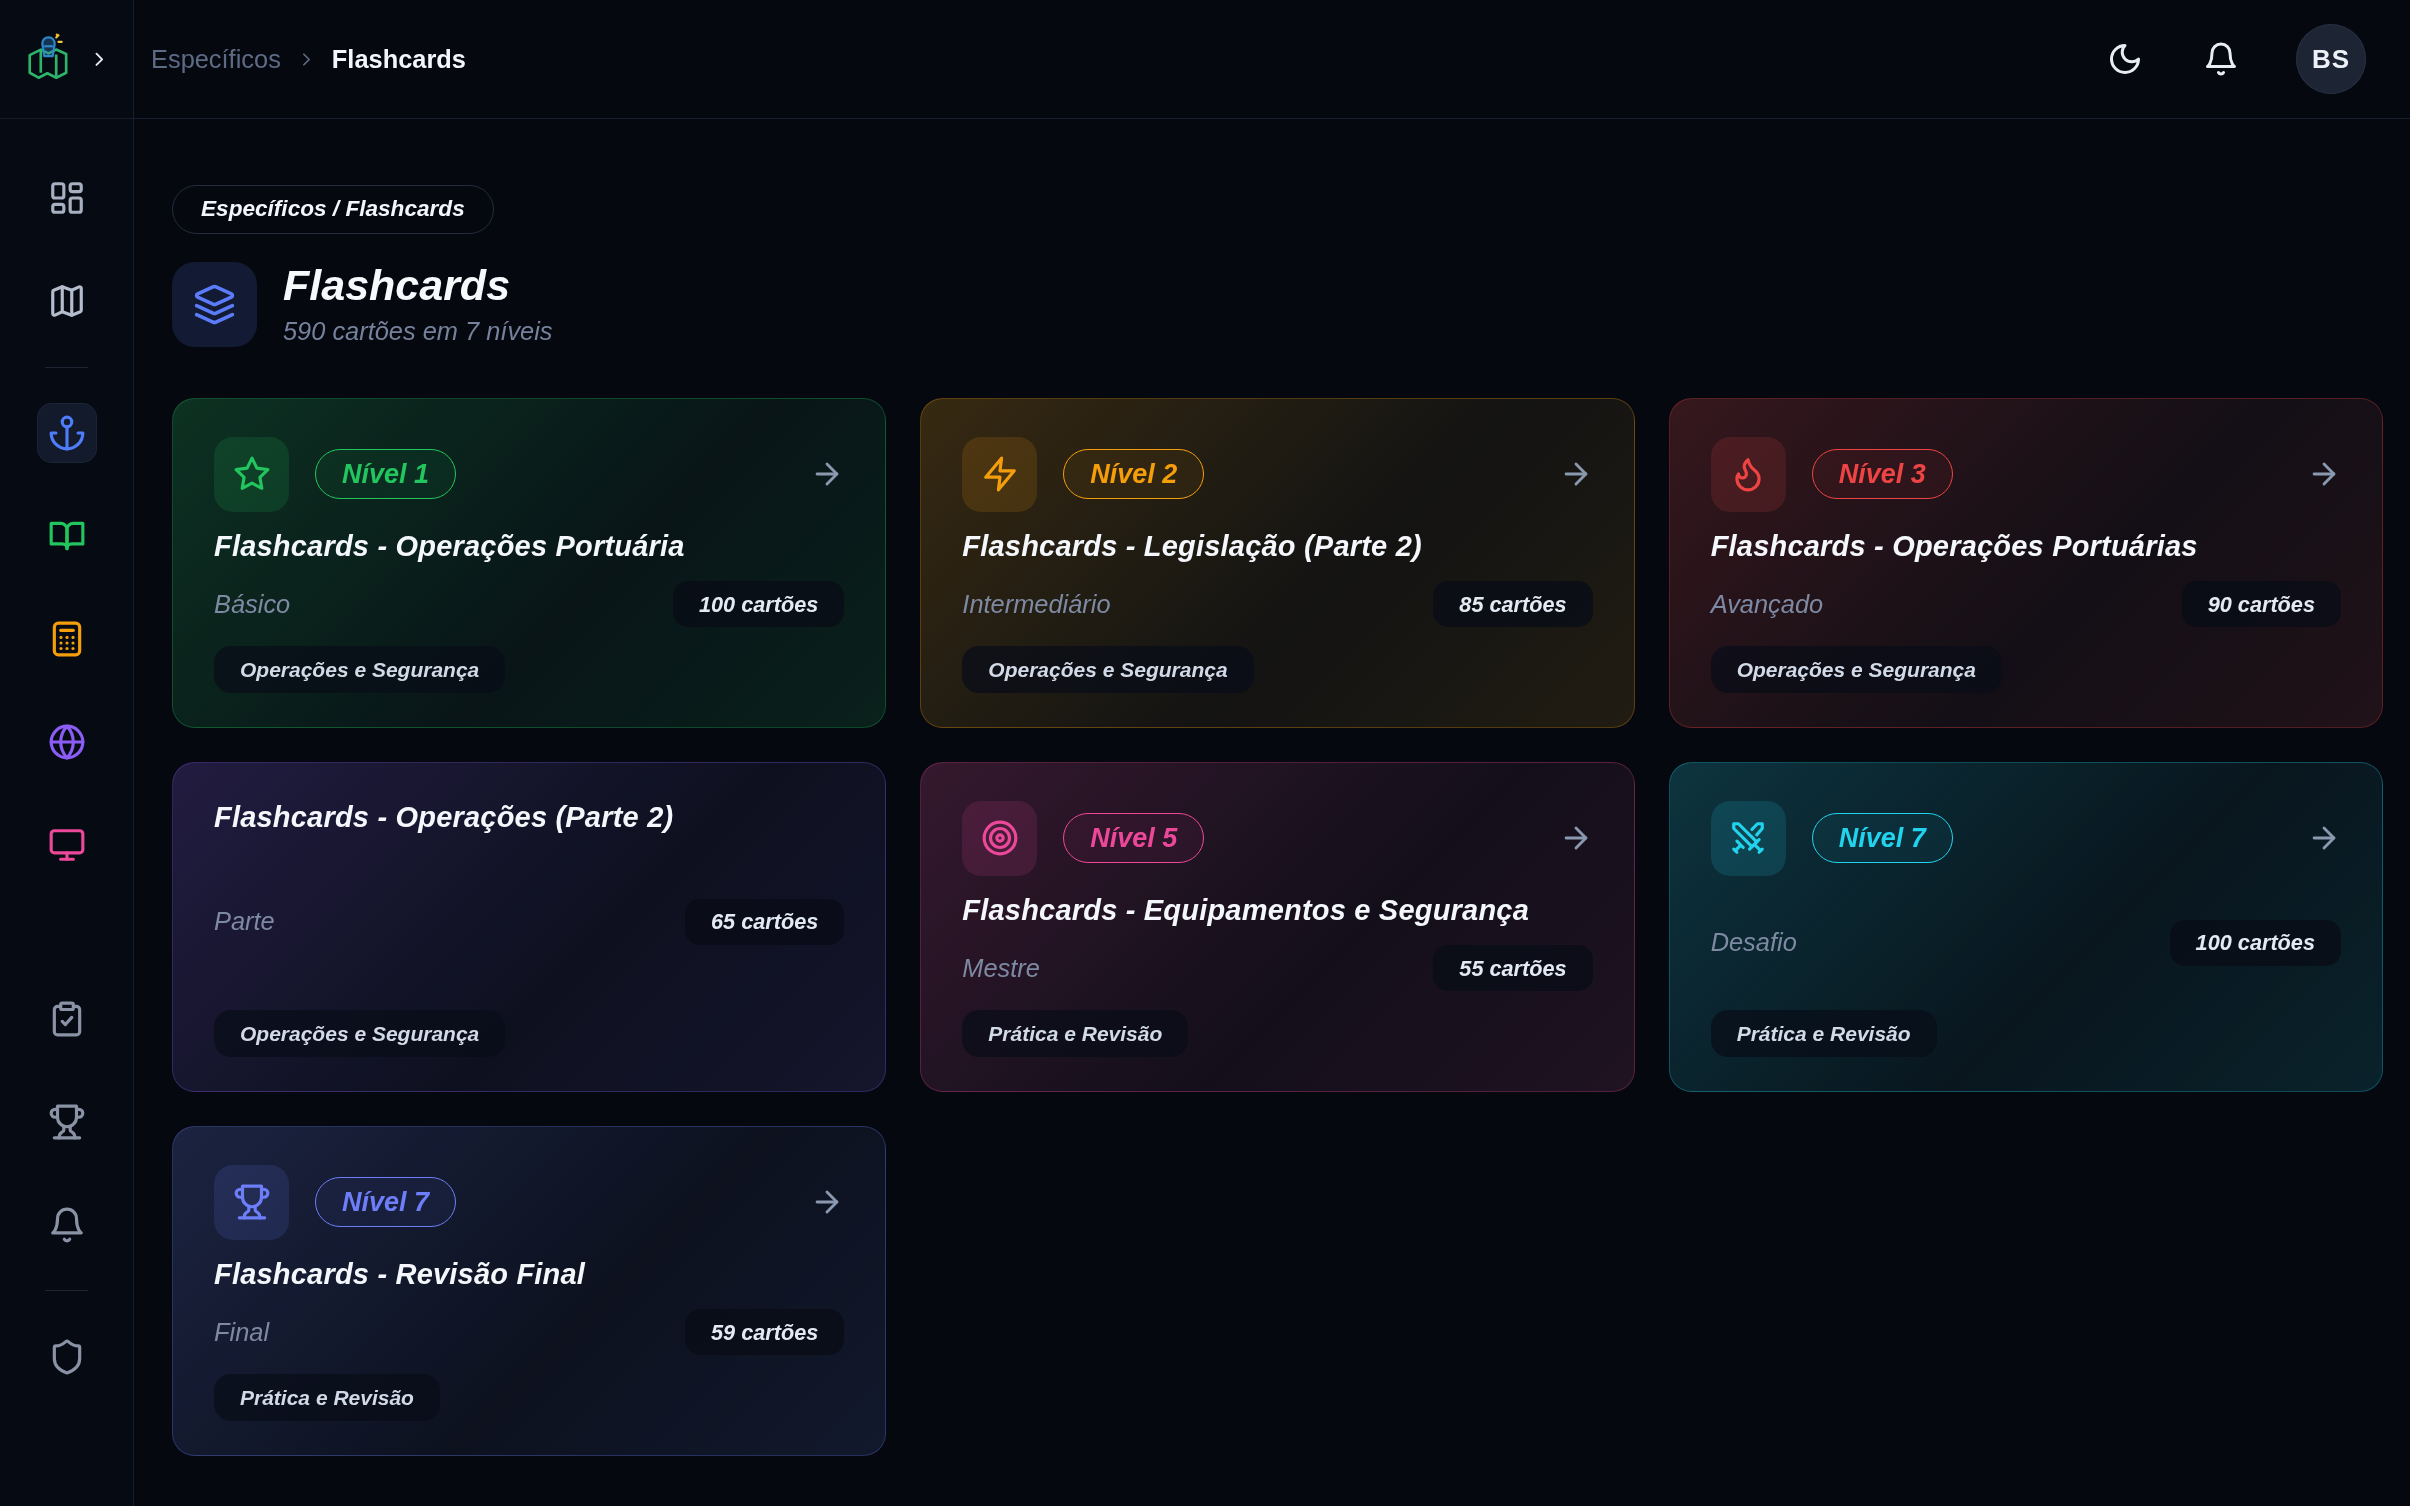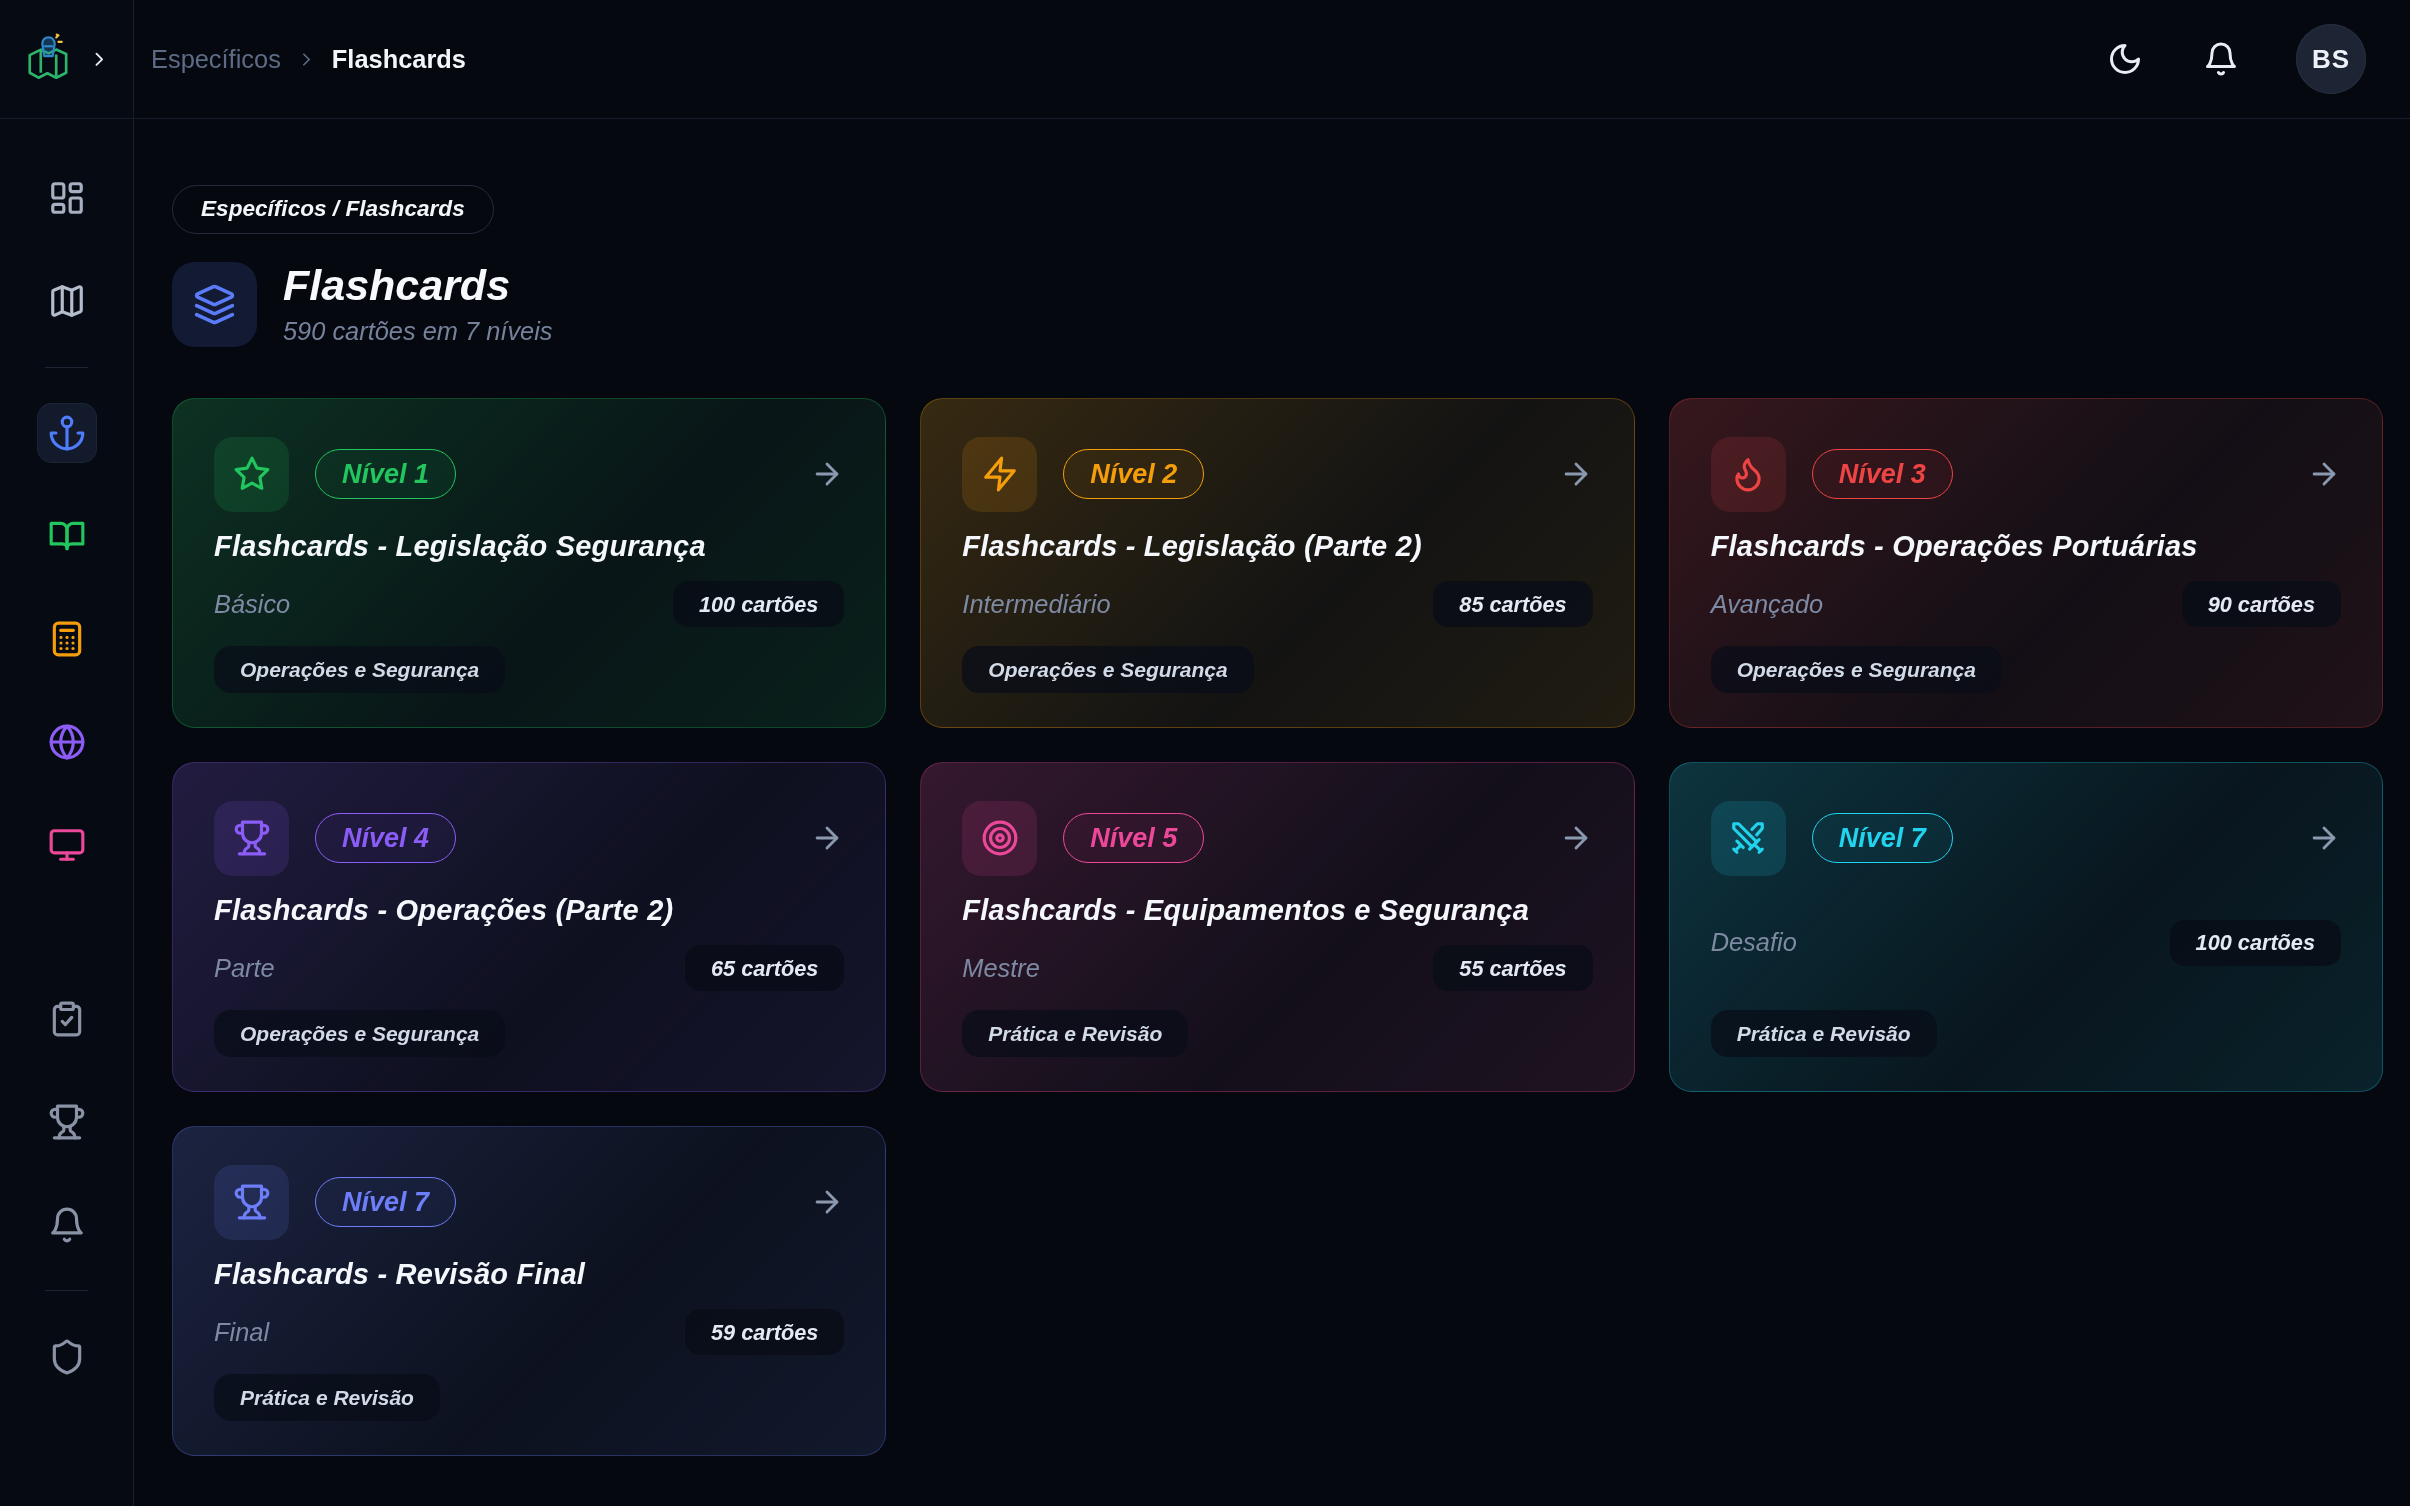--- a/index.html
+++ b/index.html
@@ -254,21 +254,21 @@
               </svg>
             </div>
             <span class="level-badge" style="color:#22c55e;border-color:#22c55e;background:rgba(34,197,94,0.06)">Nível 1</span>
             <span class="card-arrow">
               <svg class="ic" width="34" height="34" viewBox="0 0 24 24" fill="none" stroke="currentColor" stroke-width="2" stroke-linecap="round" stroke-linejoin="round">
                 <path d="M5 12h14"></path>
                 <path d="m12 5 7 7-7 7"></path>
               </svg>
             </span>
           </div>
-          <h3 class="card-title">Flashcards - Legislação Segurança</h3>
+          <h3 class="card-title">Flashcards - Operações Portuária</h3>
           <div class="card-meta">
             <span class="card-difficulty">Básico</span>
             <span class="card-count">100 cartões</span>
           </div>
           <span class="card-tag">Operações e Segurança</span>
         </div>
         <div class="card" style="background: linear-gradient(135deg, rgba(245, 158, 11, 0.2) 0%, rgba(245, 158, 11, 0.05) 58%, rgba(245, 158, 11, 0.11) 100%), rgb(7, 12, 19); border-color: rgba(245, 158, 11, 0.28);">
           <div class="card-top">
             <div class="card-icon-box" style="background:rgba(245,158,11,0.14);color:#f59e0b">
               <svg class="ic" width="38" height="38" viewBox="0 0 24 24" fill="none" stroke="currentColor" stroke-width="2" stroke-linecap="round" stroke-linejoin="round">
@@ -306,39 +306,20 @@
             </span>
           </div>
           <h3 class="card-title">Flashcards - Operações Portuárias</h3>
           <div class="card-meta">
             <span class="card-difficulty">Avançado</span>
             <span class="card-count">90 cartões</span>
           </div>
           <span class="card-tag">Operações e Segurança</span>
         </div>
         <div class="card" style="background: linear-gradient(135deg, rgba(139, 92, 246, 0.2) 0%, rgba(139, 92, 246, 0.05) 58%, rgba(139, 92, 246, 0.11) 100%), rgb(7, 12, 19); border-color: rgba(139, 92, 246, 0.28);">
-          <div class="card-top">
-            <div class="card-icon-box" style="background:rgba(139,92,246,0.14);color:#8b5cf6">
-              <svg class="ic" width="38" height="38" viewBox="0 0 24 24" fill="none" stroke="currentColor" stroke-width="2" stroke-linecap="round" stroke-linejoin="round">
-                <path d="M6 9H4.5a2.5 2.5 0 0 1 0-5H6"></path>
-                <path d="M18 9h1.5a2.5 2.5 0 0 0 0-5H18"></path>
-                <path d="M4 22h16"></path>
-                <path d="M10 14.66V17c0 .55-.47.98-.97 1.21C7.85 18.75 7 20.24 7 22"></path>
-                <path d="M14 14.66V17c0 .55.47.98.97 1.21C16.15 18.75 17 20.24 17 22"></path>
-                <path d="M18 2H6v7a6 6 0 0 0 12 0V2Z"></path>
-              </svg>
-            </div>
-            <span class="level-badge" style="color:#8b5cf6;border-color:#8b5cf6;background:rgba(139,92,246,0.06)">Nível 4</span>
-            <span class="card-arrow">
-              <svg class="ic" width="34" height="34" viewBox="0 0 24 24" fill="none" stroke="currentColor" stroke-width="2" stroke-linecap="round" stroke-linejoin="round">
-                <path d="M5 12h14"></path>
-                <path d="m12 5 7 7-7 7"></path>
-              </svg>
-            </span>
-          </div>
           <h3 class="card-title">Flashcards - Operações (Parte 2)</h3>
           <div class="card-meta">
             <span class="card-difficulty">Parte</span>
             <span class="card-count">65 cartões</span>
           </div>
           <span class="card-tag">Operações e Segurança</span>
         </div>
         <div class="card" style="background: linear-gradient(135deg, rgba(236, 72, 153, 0.2) 0%, rgba(236, 72, 153, 0.05) 58%, rgba(236, 72, 153, 0.11) 100%), rgb(7, 12, 19); border-color: rgba(236, 72, 153, 0.28);">
           <div class="card-top">
             <div class="card-icon-box" style="background:rgba(236,72,153,0.14);color:#ec4899">

